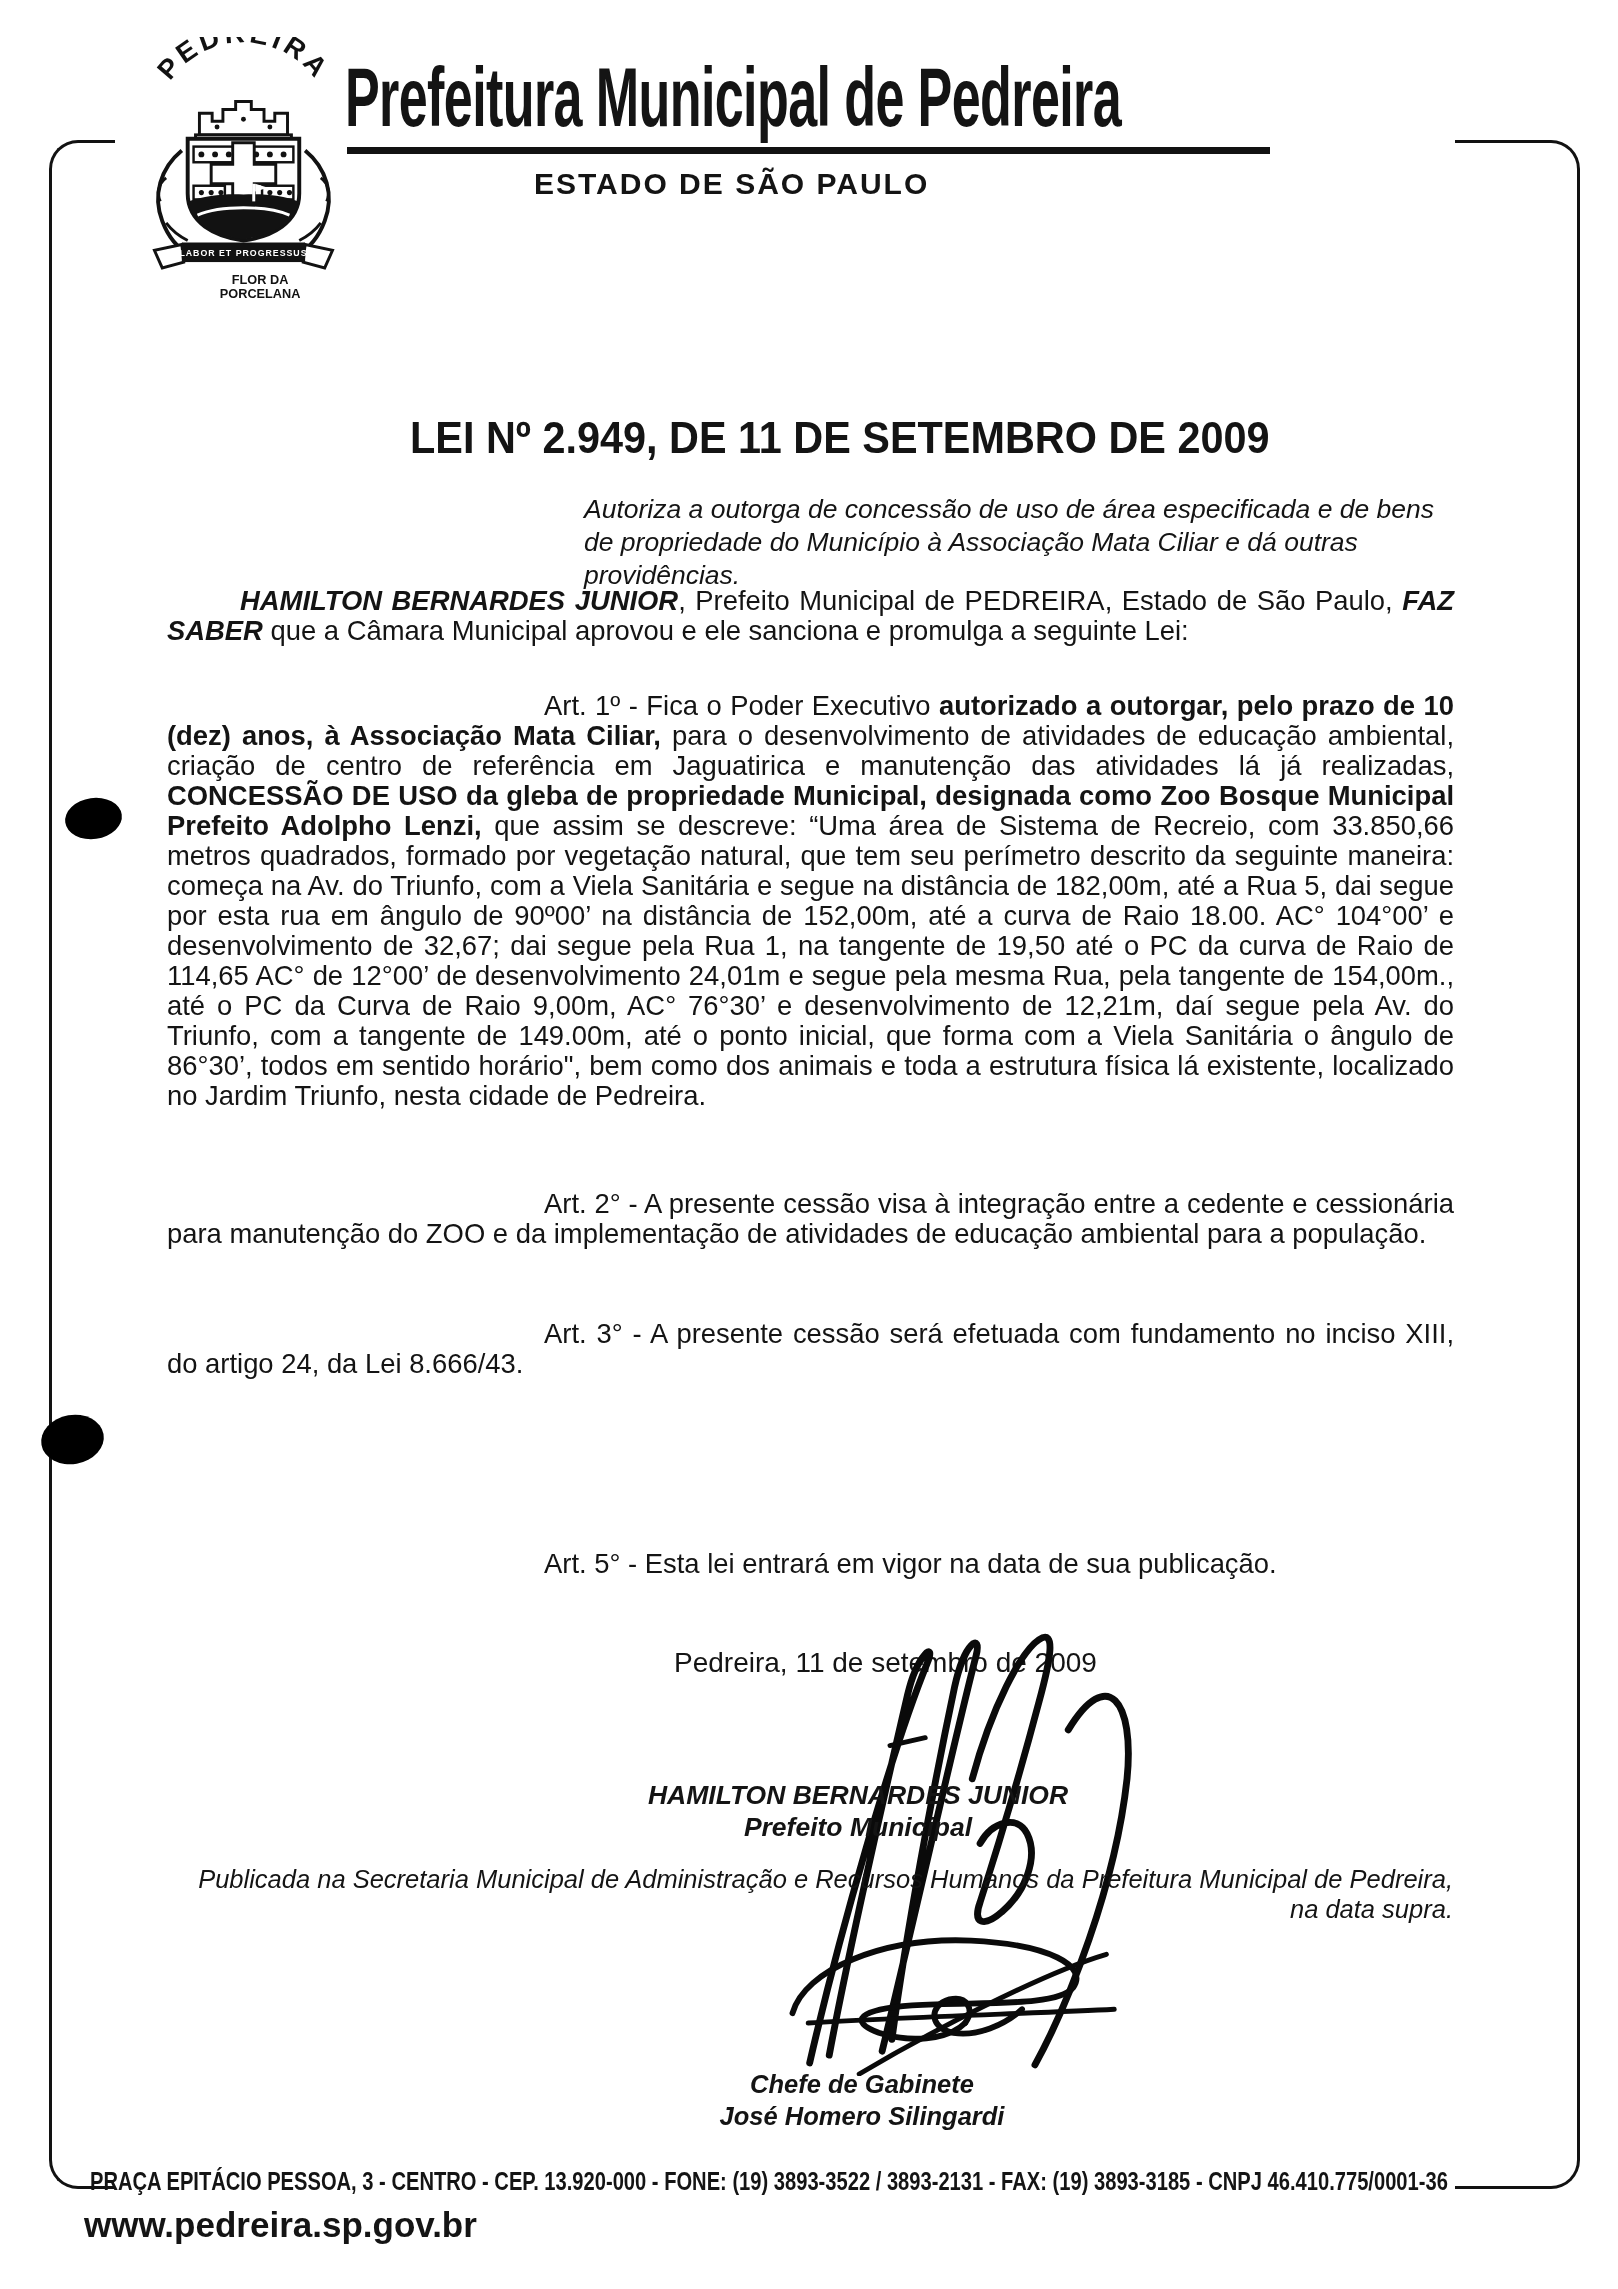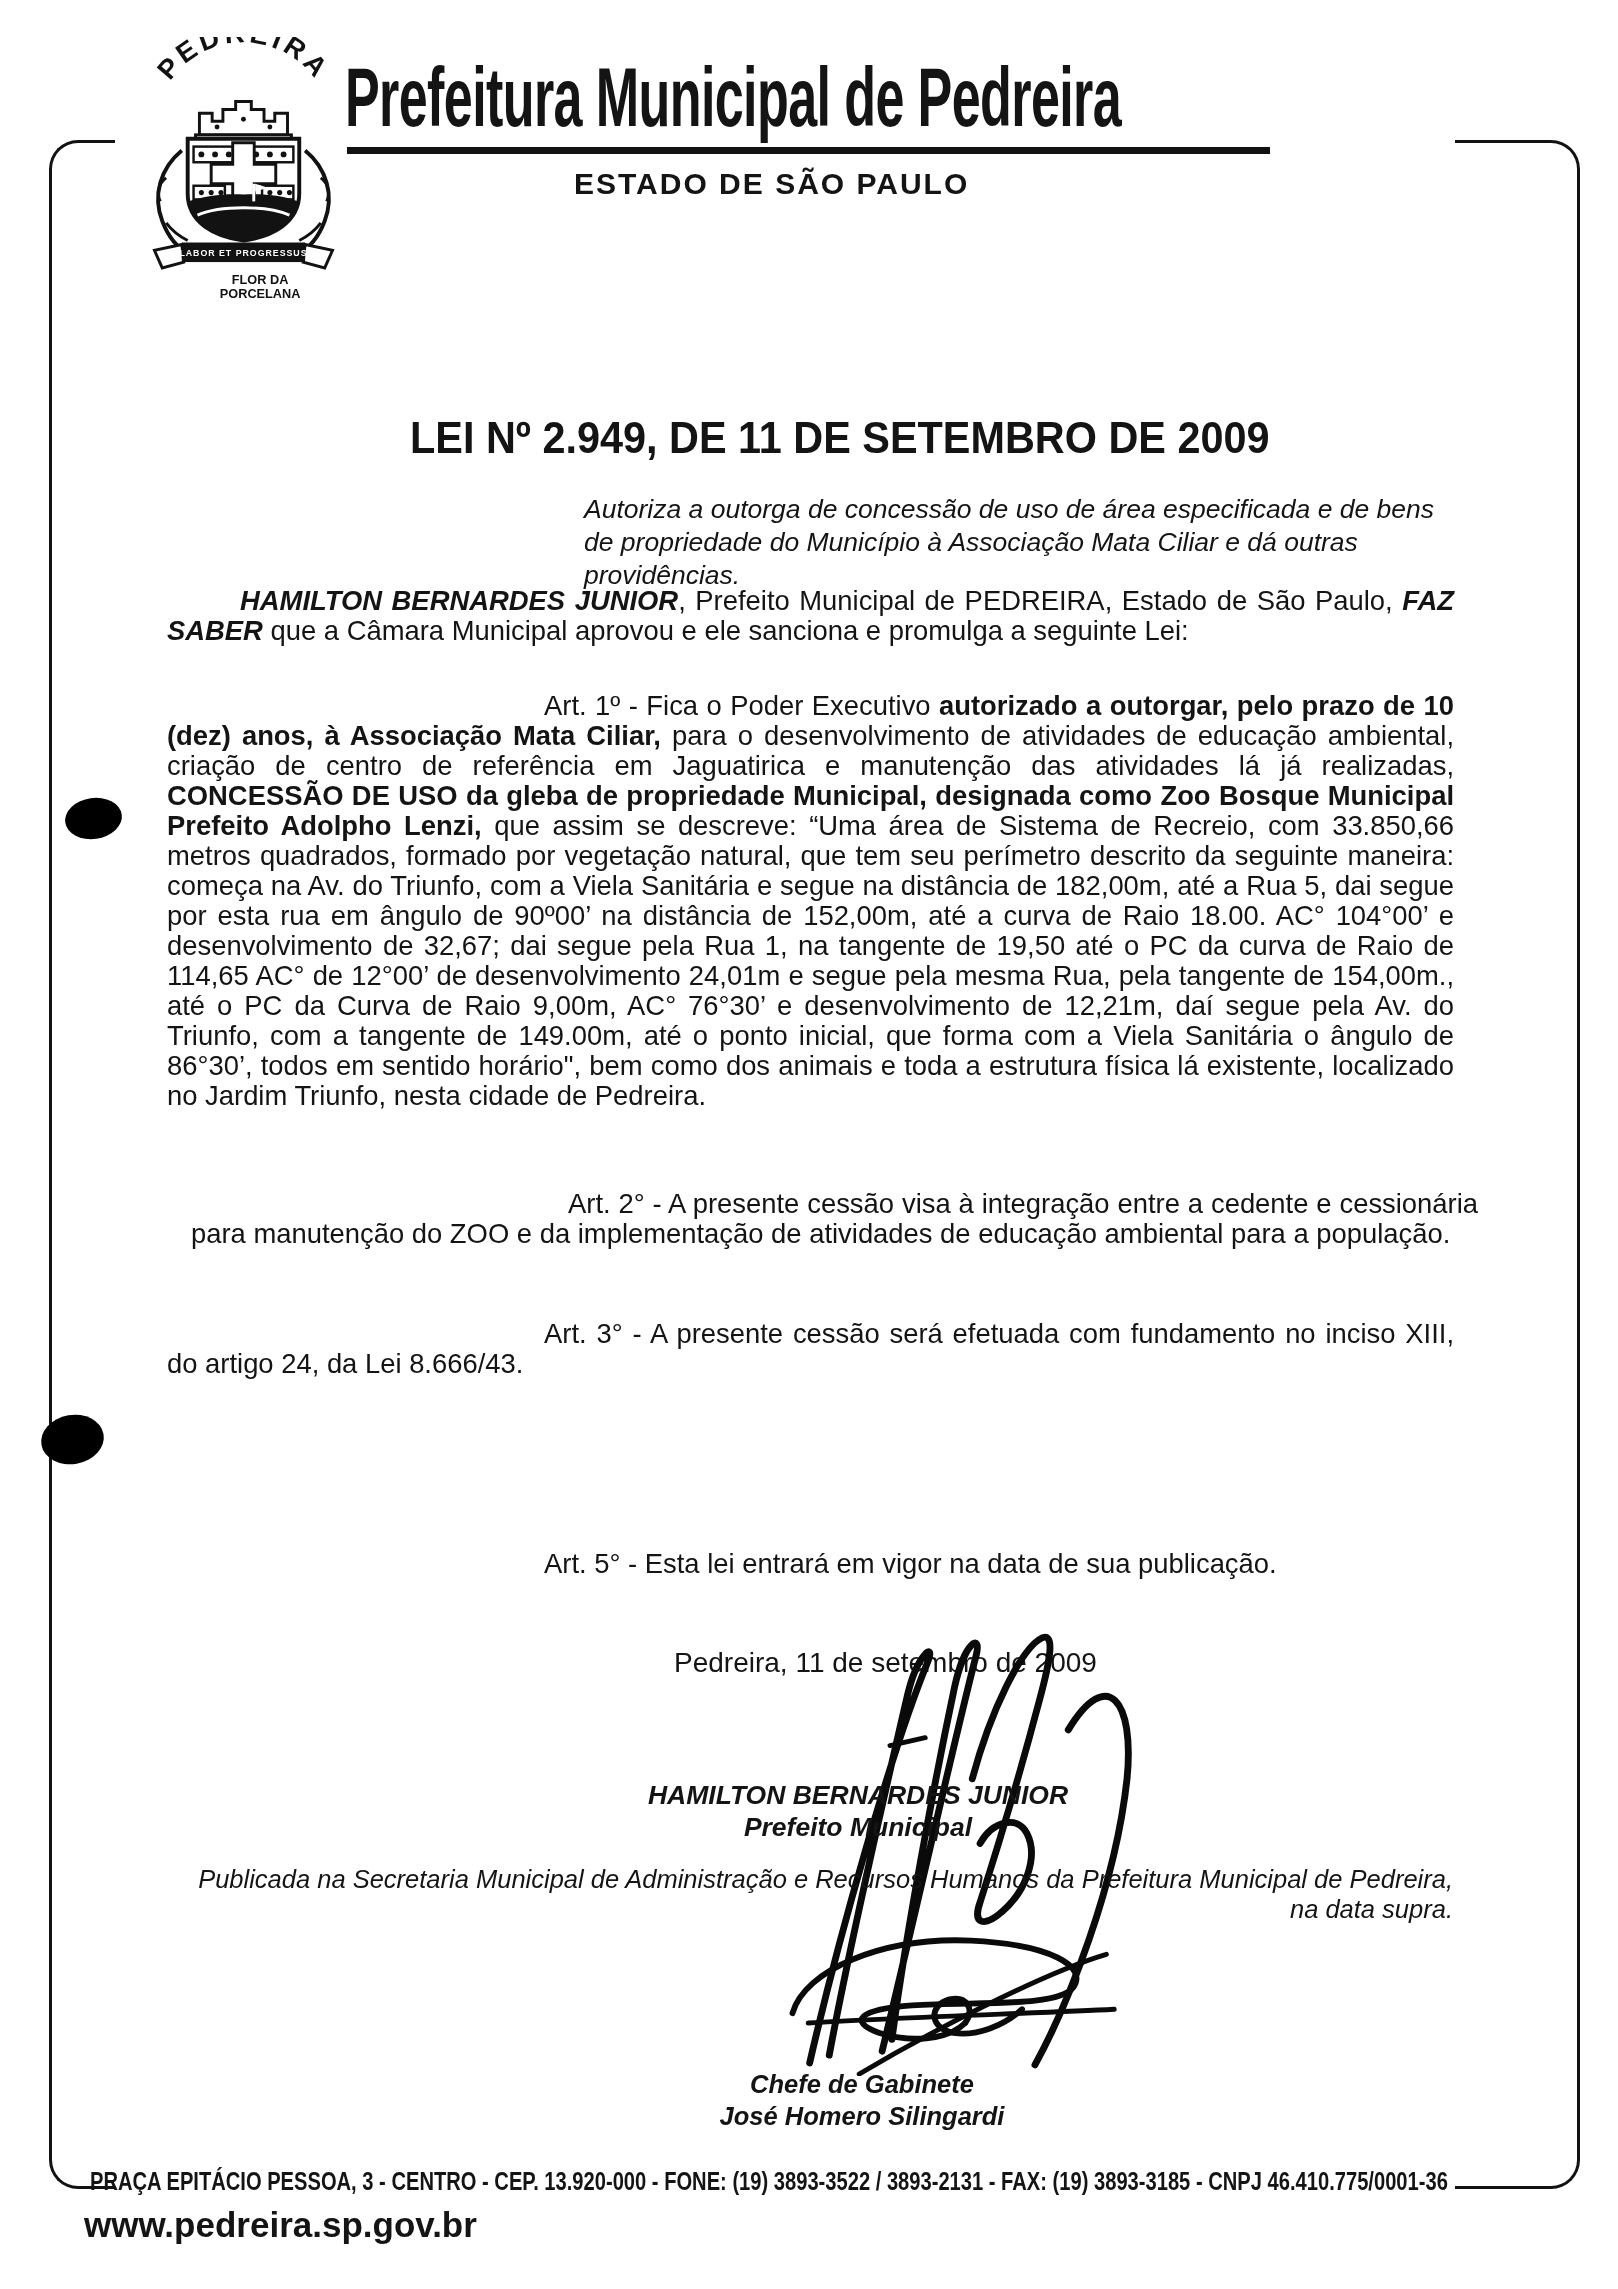--- a/index.html
+++ b/index.html
@@ -19,21 +19,21 @@
     left:1455px;top:140px;width:122px;height:2043px;
     border-right:3.9px solid #121212;border-top:3.9px solid #121212;border-bottom:3.9px solid #121212;
     border-radius:0 29px 29px 0;
   }
   .punch{background:#000;border-radius:50%;}
   .header-title{
     left:345px;top:55px;font-size:84px;font-weight:bold;line-height:1;
     letter-spacing:-1px;transform:scaleX(0.62);transform-origin:left top;white-space:nowrap;
   }
   .header-underline{left:347px;top:147px;width:923px;height:6.9px;background:#121212;}
-  .header-subtitle{left:534px;top:167px;font-size:30px;font-weight:bold;letter-spacing:2px;white-space:nowrap;margin-left:40px;}
+  .header-subtitle{left:534px;top:167px;font-size:30px;font-weight:bold;letter-spacing:2px;white-space:nowrap;}
   .law-title{
     left:410px;top:412px;font-size:45px;font-weight:bold;white-space:nowrap;
     transform:scaleX(0.92);transform-origin:left top;letter-spacing:0px;
   }
   .ementa{
     left:584px;top:493px;width:882px;font-size:26.5px;line-height:33px;font-style:italic;
   }
   .para{left:167px;width:1287px;font-size:27.4px;line-height:30px;text-align:justify;}
   .para.indent-small{text-indent:73px;}
   .para.indent-art{text-indent:377px;}
@@ -128,21 +128,21 @@
 
   <div class="abs header-title">Prefeitura Municipal de Pedreira</div>
   <div class="abs header-underline"></div>
   <div class="abs header-subtitle">ESTADO DE SÃO PAULO</div>
 
   <div class="abs law-title">LEI  Nº 2.949, DE 11 DE SETEMBRO DE 2009</div>
   <div class="abs ementa">Autoriza a outorga de concessão de uso de área especificada e de bens de propriedade do Município à Associação Mata Ciliar e dá outras providências.</div>
 
   <div class="abs para indent-small" style="top:586px;"><span style="font-weight: bold; font-style: italic;">HAMILTON BERNARDES JUNIOR</span><span>, Prefeito Municipal de PEDREIRA, Estado de São Paulo, </span><span style="font-weight: bold; font-style: italic;">FAZ SABER</span><span> que a Câmara Municipal aprovou e ele sanciona e promulga a seguinte Lei:</span></div>
   <div class="abs para indent-art" style="top:691px;"><span>Art. 1º - Fica o Poder Executivo </span><span style="font-weight: bold;">autorizado a outorgar, pelo prazo de 10 (dez) anos, à Associação Mata Ciliar,</span><span> para o desenvolvimento de atividades de educação ambiental, criação de centro de referência em Jaguatirica e manutenção das atividades lá já realizadas, </span><span style="font-weight: bold;">CONCESSÃO DE USO da gleba de propriedade Municipal, designada como Zoo Bosque Municipal Prefeito Adolpho Lenzi,</span><span> que assim se descreve: “Uma área de Sistema de Recreio, com 33.850,66 metros quadrados, formado por vegetação natural, que tem seu perímetro descrito da seguinte maneira: começa na Av. do Triunfo, com a Viela Sanitária e segue na distância de 182,00m, até a Rua 5, dai segue por esta rua em ângulo de 90º00’ na distância de 152,00m, até a curva de Raio 18.00. AC° 104°00’ e desenvolvimento de 32,67; dai segue pela Rua 1, na tangente de 19,50 até o PC da curva de Raio de 114,65 AC° de 12°00’ de desenvolvimento 24,01m e segue pela mesma Rua, pela tangente de 154,00m., até o PC da Curva de Raio 9,00m, AC° 76°30’ e desenvolvimento de 12,21m, daí segue pela Av. do Triunfo, com a tangente de 149.00m, até o ponto inicial, que forma com a Viela Sanitária o ângulo de 86°30’, todos em sentido horário", bem como dos animais e toda a estrutura física lá existente, localizado no Jardim Triunfo, nesta cidade de Pedreira.</span></div>
-  <div class="abs para indent-art" style="top:1189px;margin-left:24px;"><span>Art. 2° - A presente cessão visa à integração entre a cedente e cessionária para manutenção do ZOO e da implementação de atividades de educação ambiental para a população.</span></div>
+  <div class="abs para indent-art" style="top:1189px;"><span>Art. 2° - A presente cessão visa à integração entre a cedente e cessionária para manutenção do ZOO e da implementação de atividades de educação ambiental para a população.</span></div>
   <div class="abs para indent-art" style="top:1319px;"><span>Art. 3° - A presente cessão será efetuada com fundamento no inciso XIII, do artigo 24, da Lei 8.666/43.</span></div>
   <div class="abs para indent-art" style="top:1549px;"><span>Art. 5° - Esta lei entrará em vigor na data de sua publicação.</span></div>
 
   <div class="abs date-line">Pedreira, 11 de setembro de 2009</div>
 
   <div class="abs" style="left:745px;top:1612px;width:431px;height:461px;">
     <svg viewBox="0 0 440 470" width="431" height="461" fill="none" stroke="#0a0a0a" stroke-width="7" stroke-linecap="round">
       <path d="M66,460 C96,330 150,140 186,52 C196,28 176,42 166,84 C140,196 104,356 86,452"></path>
       <path d="M140,448 C176,300 216,120 236,44 C242,20 224,30 214,76 C192,180 164,330 150,436"></path>
       <path d="M232,170 C252,96 282,40 300,28 C318,16 312,48 300,92 C282,160 258,240 240,296 C232,318 244,322 262,306 C286,286 300,250 288,226 C278,206 252,214 240,236"></path>

